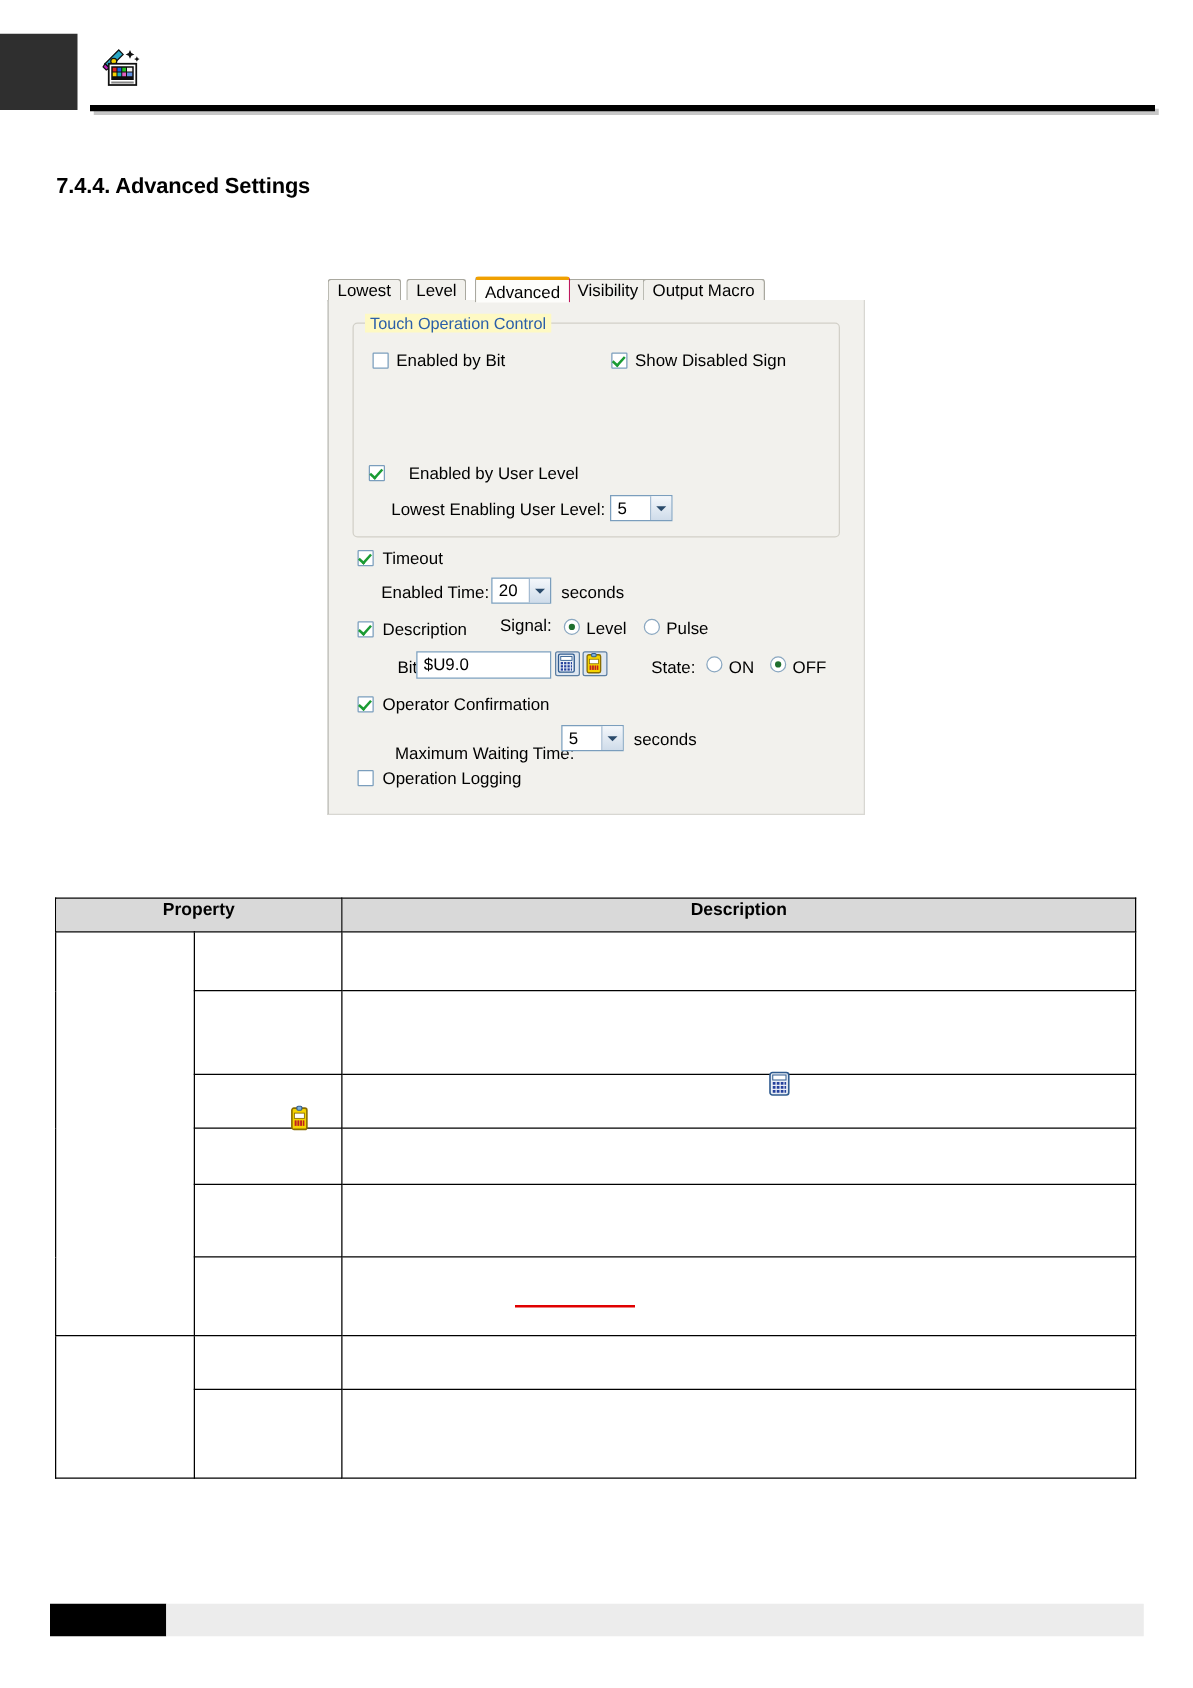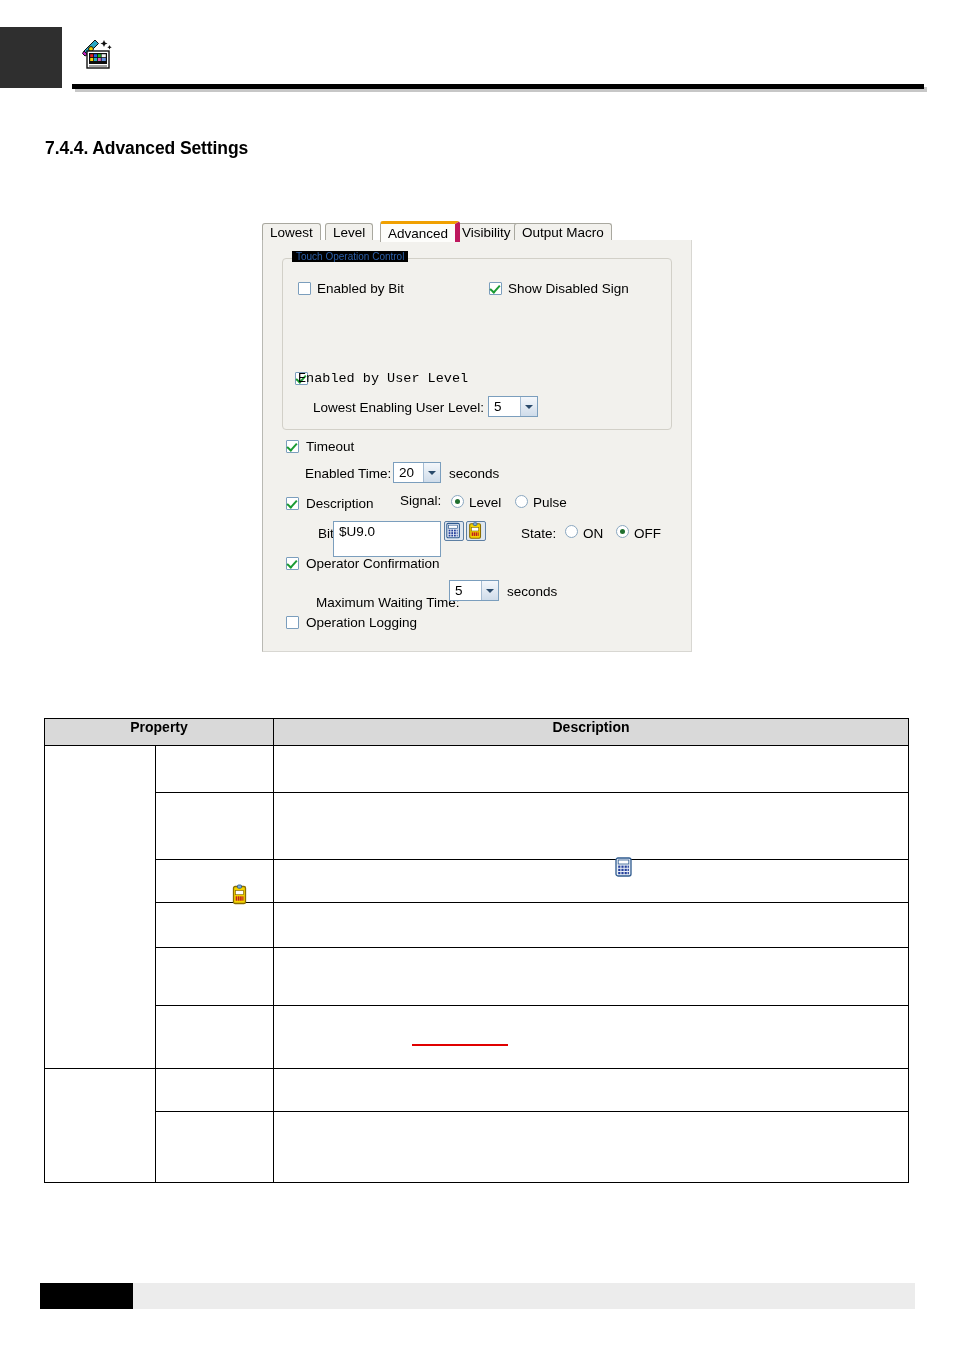--- a/index.html
+++ b/index.html
@@ -99,21 +99,21 @@
     box-sizing: border-box;
     white-space: nowrap;
   }
   .tab.active {
     top: 0px;
     height: 21px;
     line-height: 19px;
     background: #fdfdfb;
     border-top: 3px solid #f0a000;
     border-left: 1px solid #a9a89f;
-    border-right: 5px solid #be185d;
+    border-right: 1px solid #be185d;
     z-index: 5;
   }
   .tab-underline {
     position: absolute;
     left: 262px;
     top: 240px;
     width: 430px;
     height: 1px;
     background: #a9a89f;
   }
@@ -127,22 +127,22 @@
     height: 172px;
     border: 1px solid #d2d0c8;
     border-radius: 4px;
     box-sizing: border-box;
   }
   .groupbox-title {
     position: absolute;
     left: 30px;
     top: 11px;
     padding: 0 4px;
-    background: #000000;
-    font-size: 10px;
+    background: #fef9c3;
+    font-size: 13px;
     color: #2b5fa8;
     white-space: nowrap;
   }
 
   
   .chk {
     position: absolute;
     width: 13px;
     height: 13px;
     border: 1px solid #7b9ebd;
@@ -221,21 +221,21 @@
     top: 8px;
     width: 0; height: 0;
     border-left: 4px solid transparent;
     border-right: 4px solid transparent;
     border-top: 4px solid #2a4a6b;
   }
 
   
   .textinput {
     position: absolute;
-    height: 36px;
+    height: 22px;
     border: 1px solid #7b9ebd;
     background: #ffffff;
     box-sizing: border-box;
   }
   .textinput .val {
     position: absolute;
     left: 5px;
     top: 2px;
     font-size: 13.5px;
     color: #000;
@@ -349,21 +349,21 @@
   <div class="groupbox"></div>
   <div class="groupbox-title">Touch Operation Control</div>
 
   <div class="chk" style="left:36px; top:42px;"></div>
   <div class="lbl" style="left:55px; top:42px;">Enabled by Bit</div>
 
   <div class="chk checked" style="left:227px; top:42px;"></div>
   <div class="lbl" style="left:246px; top:42px;">Show Disabled Sign</div>
 
   <div class="chk checked" style="left:33px; top:132px;"></div>
-  <div class="lbl" style="left:36px; top:132px;font-family:Liberation Mono, monospace;">Enabled by User Level</div>
+  <div class="lbl" style="left:65px; top:132px;">Enabled by User Level</div>
 
   <div class="lbl" style="left:51px; top:161px;">Lowest Enabling User Level:</div>
   <div class="combo" style="left:226px; top:156px; width:50px;">
     <span class="val">5</span>
     <span class="arrowbtn"></span>
   </div>
 
   <div class="chk checked" style="left:24px; top:200px;"></div>
   <div class="lbl" style="left:44px; top:200px;">Timeout</div>
 

